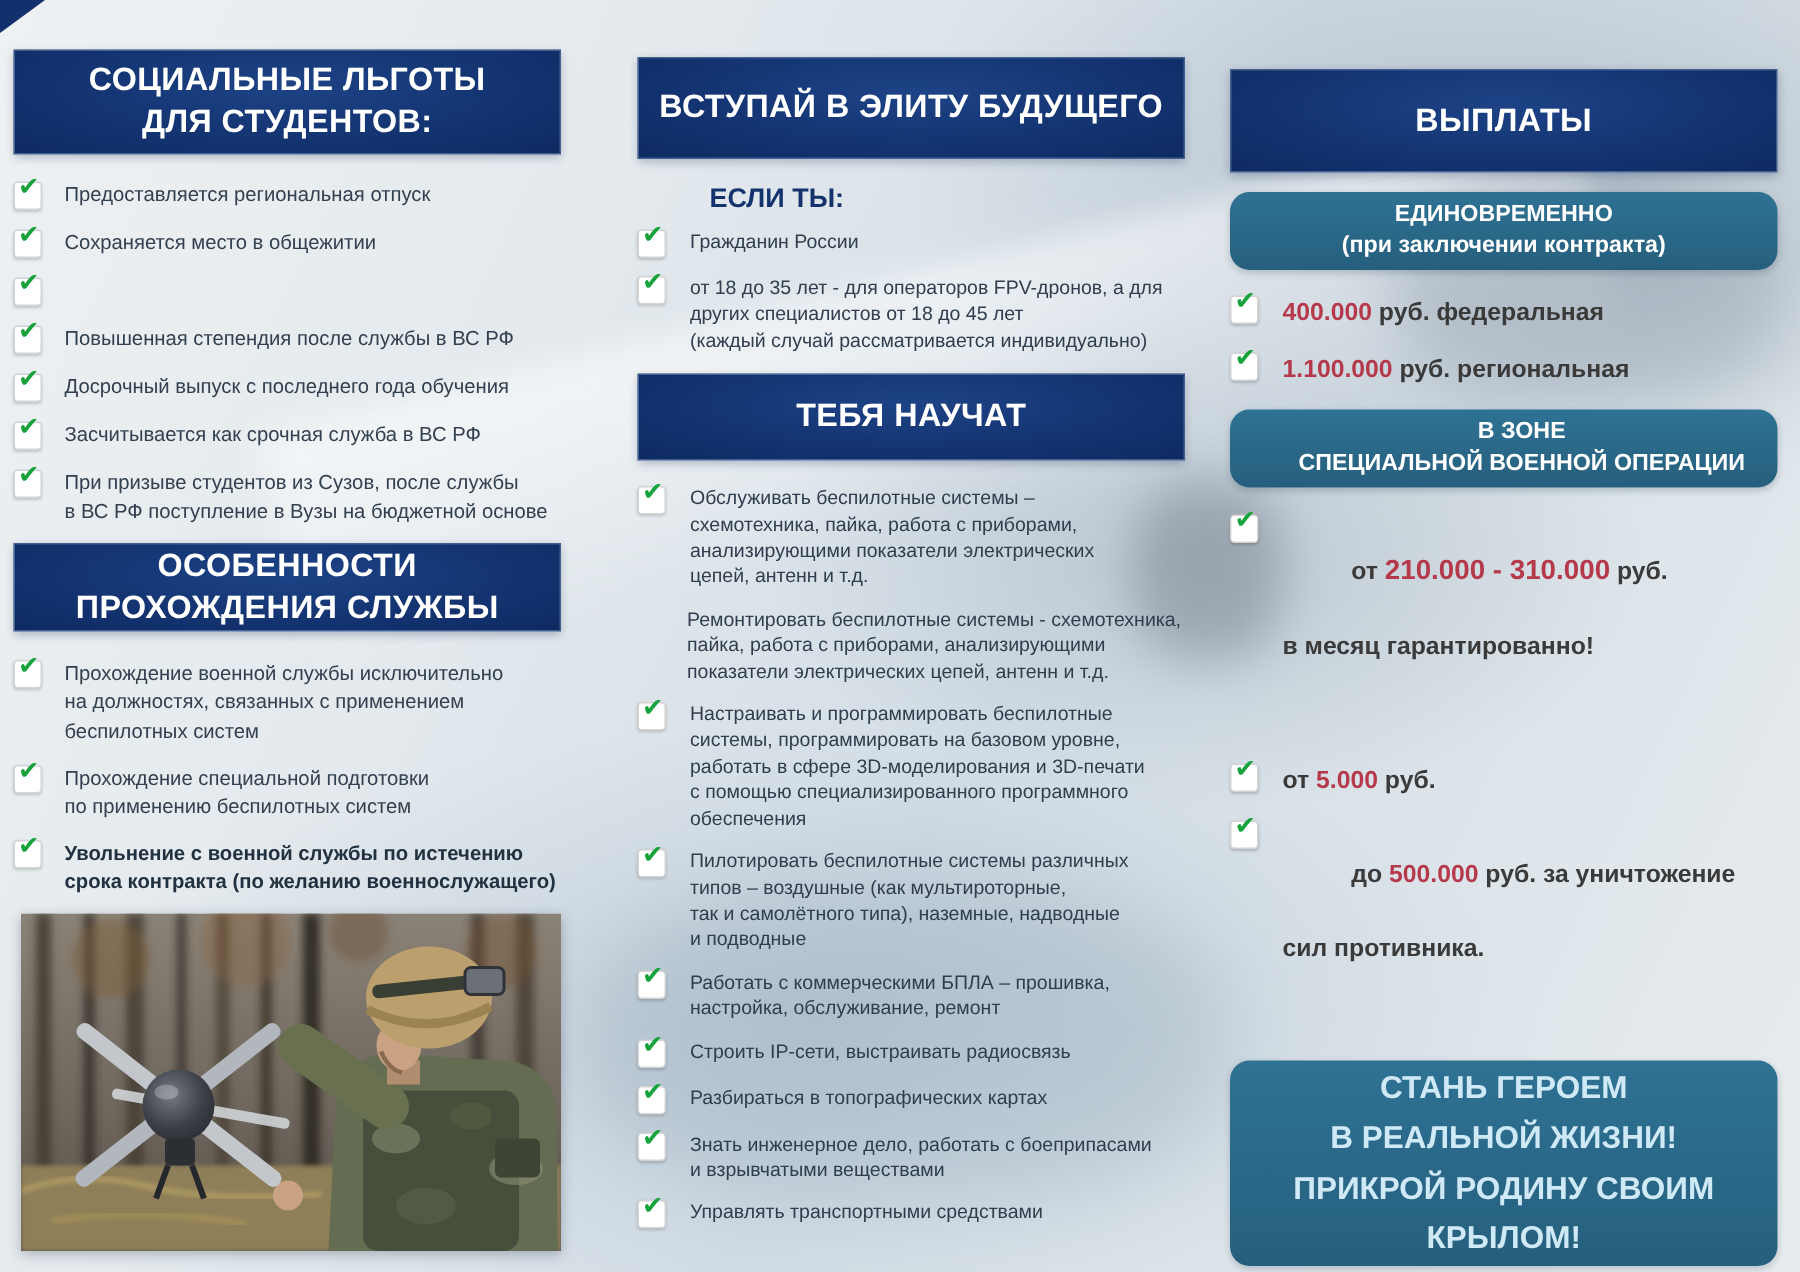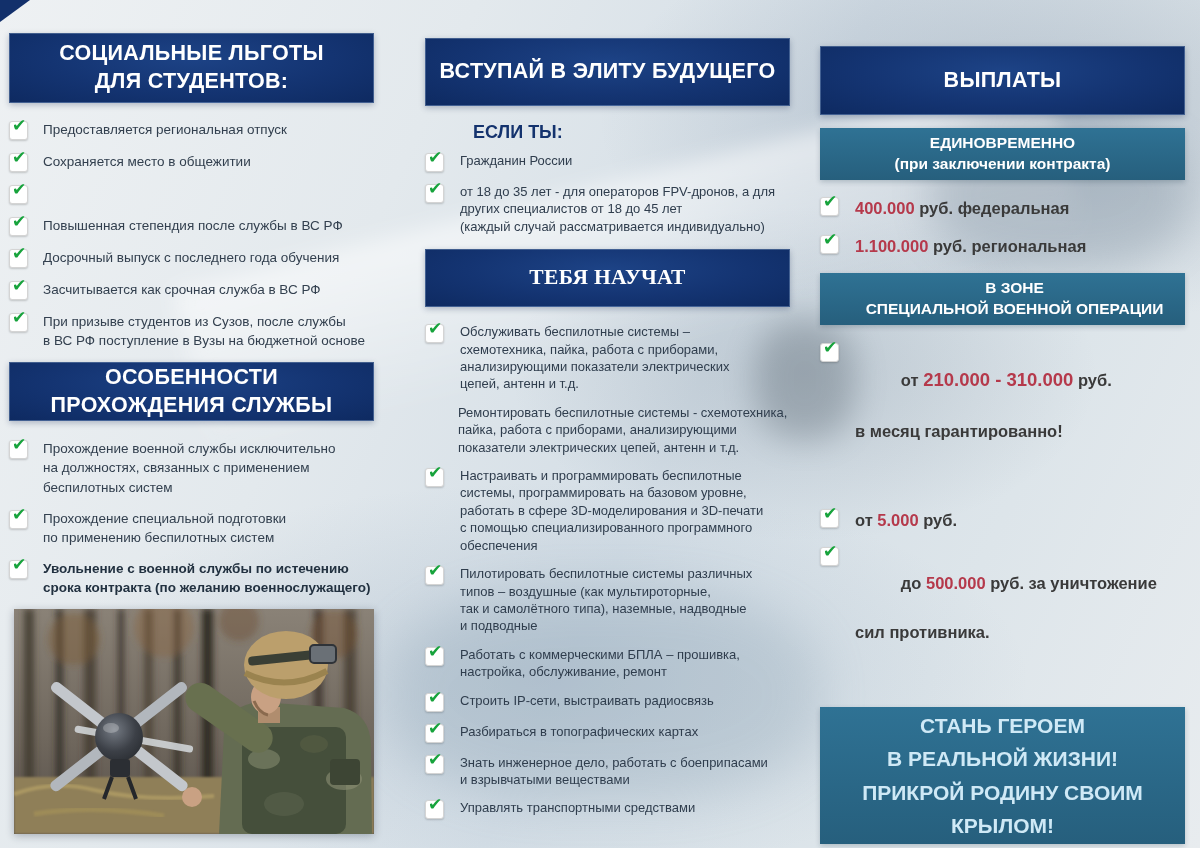--- a/index.html
+++ b/index.html
@@ -19,21 +19,21 @@
   .col{position:absolute;top:0;}
   .col-left{left:9px;width:365px;}
   .col-mid{left:425px;width:365px;}
   .col-right{left:820px;width:365px;}
   .hdr-navy{background:radial-gradient(ellipse at 50% 35%, #1d4386 0%, #143472 55%, #0e2a61 100%);
     color:#fff;font-weight:bold;text-align:center;display:flex;align-items:center;justify-content:center;
     white-space:pre-line;border:1px solid rgba(160,190,220,.35);box-shadow:0 2px 6px rgba(20,40,80,.28);
     font-size:21.5px;line-height:1.3;letter-spacing:.3px;}
   .hdr-teal{background:linear-gradient(180deg,#2f7294,#265f7d);color:#fff;font-weight:bold;text-align:center;
     white-space:pre-line;display:flex;align-items:center;justify-content:center;font-size:15.5px;line-height:1.35;
-    box-shadow:0 2px 5px rgba(20,50,70,.22);}
+    box-shadow:0 2px 5px rgba(20,50,70,.22);border-radius:13px;}
   .item{display:flex;gap:15px;margin-bottom:12px;}
   .item-text{font-size:13.5px;color:#33404f;line-height:1.42;white-space:pre-line;}
   .item-text.bold{font-weight:bold;color:#223140;}
   .mid .item{gap:16px;margin-bottom:11px;}
   .mid .item-text{font-size:13px;line-height:1.34;color:#2f3d4d;}
   .check-icon{flex:0 0 17px;width:17px;height:17px;background:#fff;border:1px solid #d4d4d4;border-radius:3px;
     box-shadow:0 1px 2px rgba(0,0,0,.18);position:relative;margin-top:1px;}
   .check-icon::after{content:"✔";position:absolute;left:2px;top:-7px;font-size:17px;color:#17a33c;font-weight:bold;}
   .no-check{flex:0 0 17px;width:17px;height:17px;}
   .if-you-label{font-size:18px;font-weight:bold;color:#14336e;margin:16px 0 9px 48px;}
@@ -195,21 +195,21 @@
           <span class="check-icon"></span>
           <div class="item-text">Гражданин России</div>
         </div>
       <div class="item">
           <span class="check-icon"></span>
           <div class="item-text">от 18 до 35 лет - для операторов FPV-дронов, а для
 других специалистов от 18 до 45 лет
 (каждый случай рассматривается индивидуально)</div>
         </div>
     </div>
-    <div class="hdr-navy" style="margin-top:14px;height:56px;font-family:Liberation Serif, serif;">ТЕБЯ НАУЧАТ</div>
+    <div class="hdr-navy" style="margin-top:14px;height:56px;">ТЕБЯ НАУЧАТ</div>
     <div style="margin-top:16px;">
       <div class="item">
           <span class="check-icon"></span>
           <div class="item-text">Обслуживать беспилотные системы –
 схемотехника, пайка, работа с приборами,
 анализирующими показатели электрических
 цепей, антенн и т.д.</div>
         </div>
       <div class="item">
           <span class="no-check"></span>

